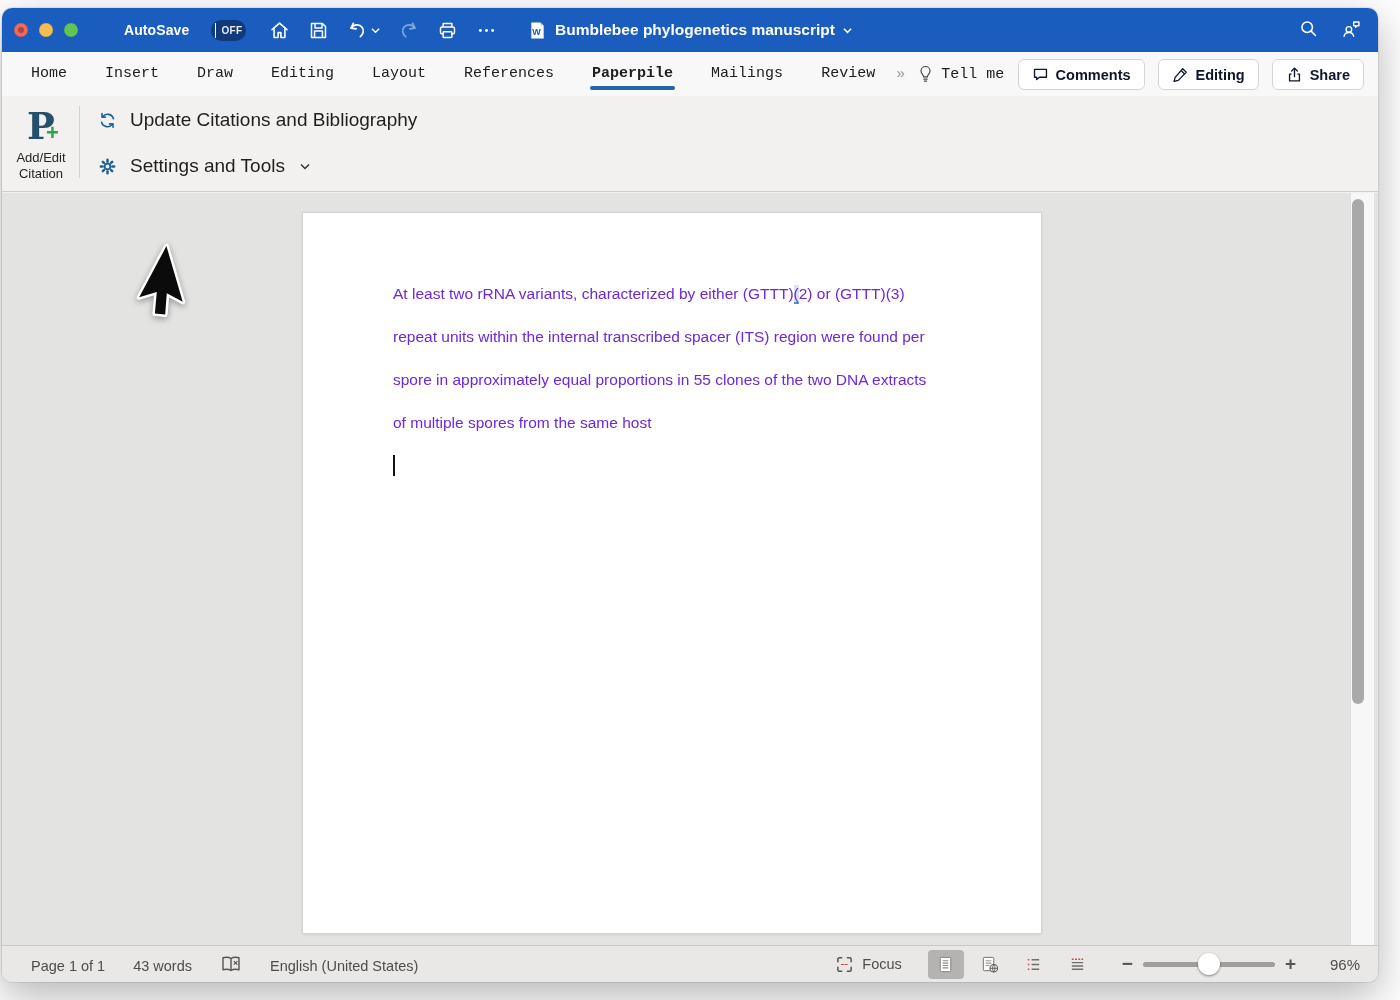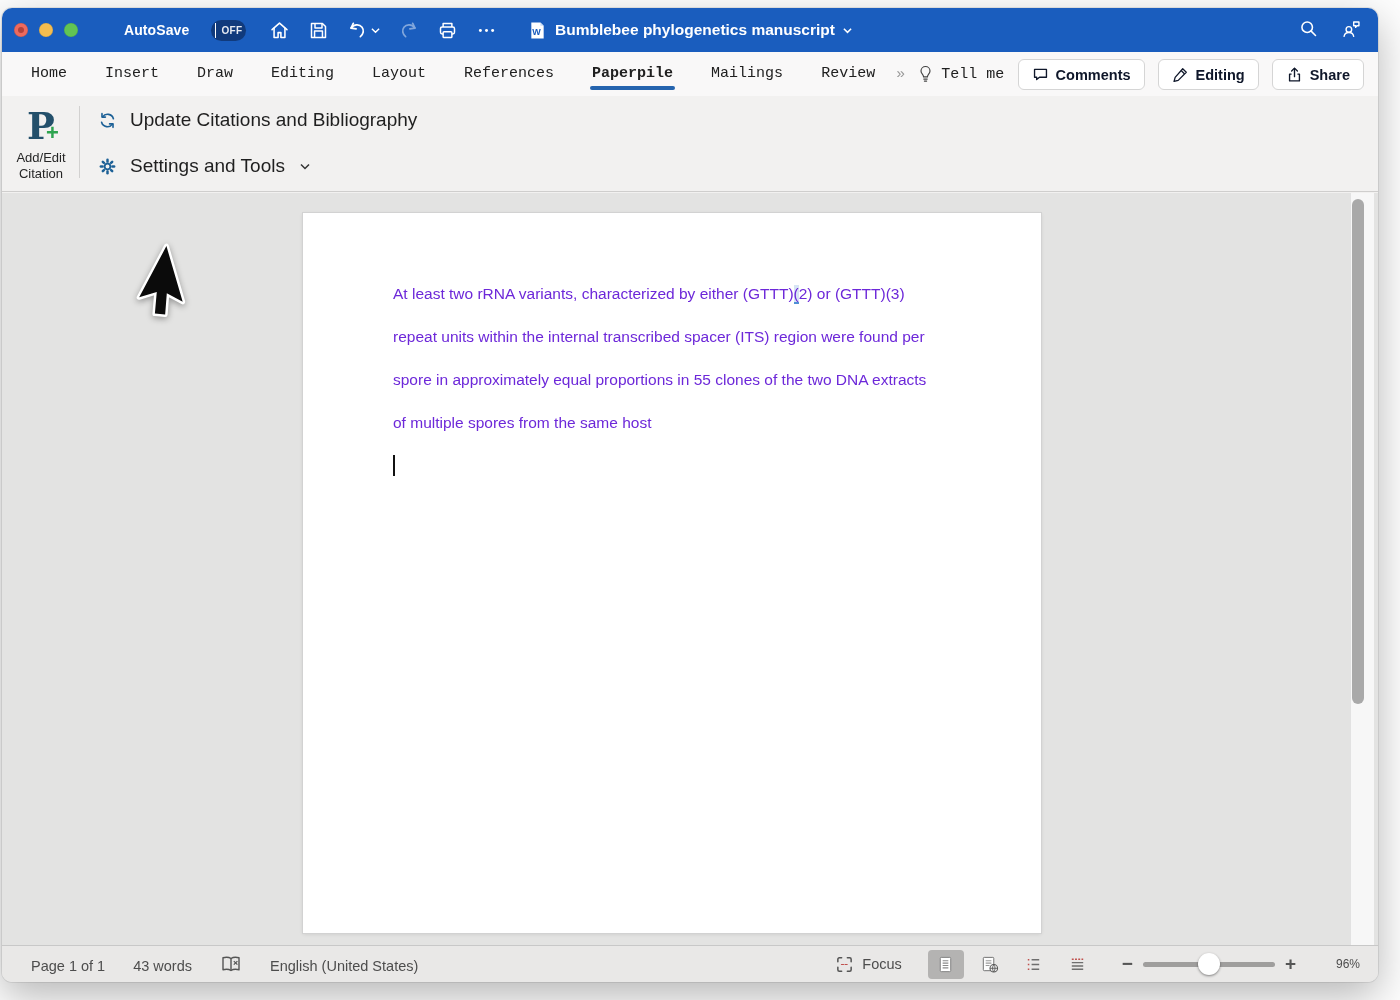--- a/index.html
+++ b/index.html
@@ -89,21 +89,21 @@
   .focus-group svg { width:19px; height:19px; color:#555; }
   .viewbtn { width:36px; height:29px; display:flex; align-items:center; justify-content:center; border-radius:4px; margin:0 4px; cursor:default; }
   .viewbtn.active { background:#b4b3b2; }
   .viewbtn svg { width:19px; height:19px; }
   .zoomctl { display:flex; align-items:center; margin-left:16px; }
   .zoomctl .minus, .zoomctl .plus { font-size:19px; color:#555; font-weight:700; padding:0 6px; cursor:default; }
   .zslider { position:relative; width:132px; height:22px; margin:0 4px; }
   .ztrack { position:absolute; left:0; right:0; top:9px; height:4.5px; border-radius:3px; background:#9f9e9d; }
   .zthumb { position:absolute; left:55px; top:0; width:22px; height:22px; border-radius:50%; background:#fff;
     box-shadow:0 1px 2.5px rgba(0,0,0,.45); cursor:default; }
-  .zpct { font-size:12px; color:#4d4d4d; margin-left:16px; width:42px; text-align:right; }
+  .zpct { font-size:15px; color:#4d4d4d; margin-left:16px; width:42px; text-align:right; }
 </style>
 </head>
 <body>
 
 <div class="window">
 
   <div class="titlebar">
     <div class="lights">
       <span class="light red"></span>
       <span class="light yellow"></span>

